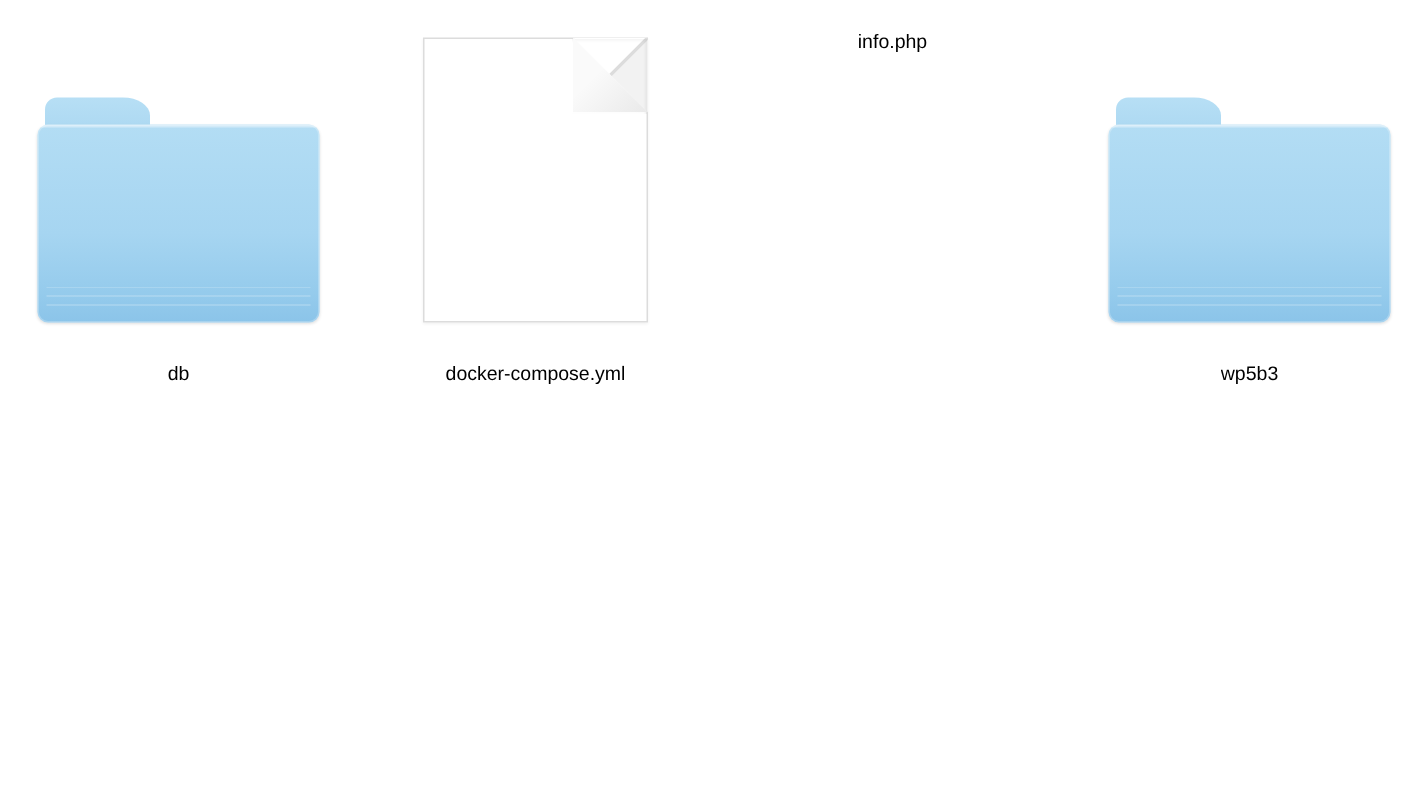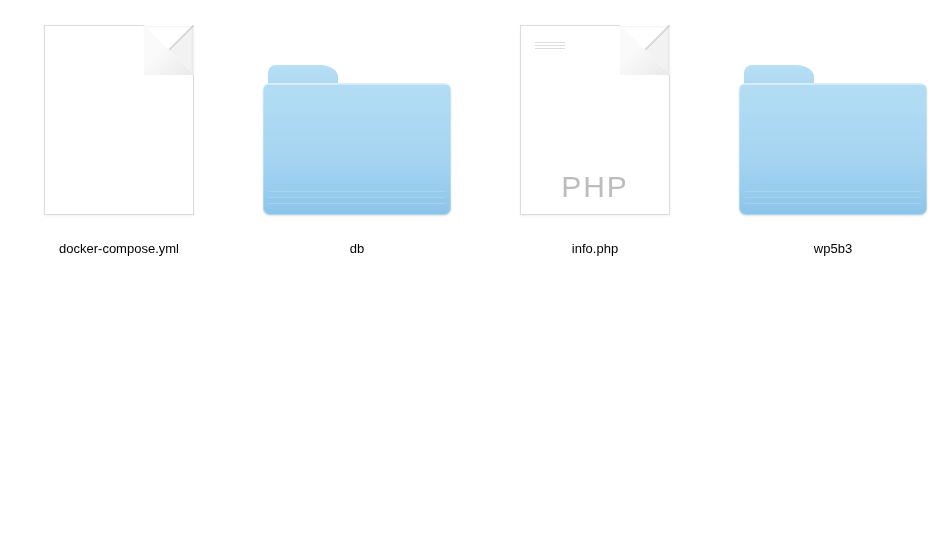--- a/index.html
+++ b/index.html
@@ -144,46 +144,39 @@
       opacity: 0.7;
     }
   </style>
 </head>
 <body>
 
 <div class="finder-grid">
 
   <div class="item">
     <div class="icon-area">
-      <div class="file">
-        <div class="file-corner-shadow"></div>
-      </div>
-    </div>
-    <div class="label">docker-compose.yml</div>
-  </div>
-
-  <div class="item">
-    <div class="icon-area">
       <div class="folder">
         <div class="folder-tab"></div>
         <div class="folder-body"></div>
       </div>
     </div>
     <div class="label">db</div>
   </div>
 
-
   <div class="item">
     <div class="icon-area">
       <div class="file">
-        <div class="file-mini-lines"></div>
         <div class="file-corner-shadow"></div>
-        <div class="file-tag">PHP</div>
       </div>
     </div>
+    <div class="label">docker-compose.yml</div>
+  </div>
+
+
+  <div class="item">
     <div class="label">info.php</div>
   </div>
 
   <div class="item">
     <div class="icon-area">
       <div class="folder">
         <div class="folder-tab"></div>
         <div class="folder-body"></div>
       </div>
     </div>

